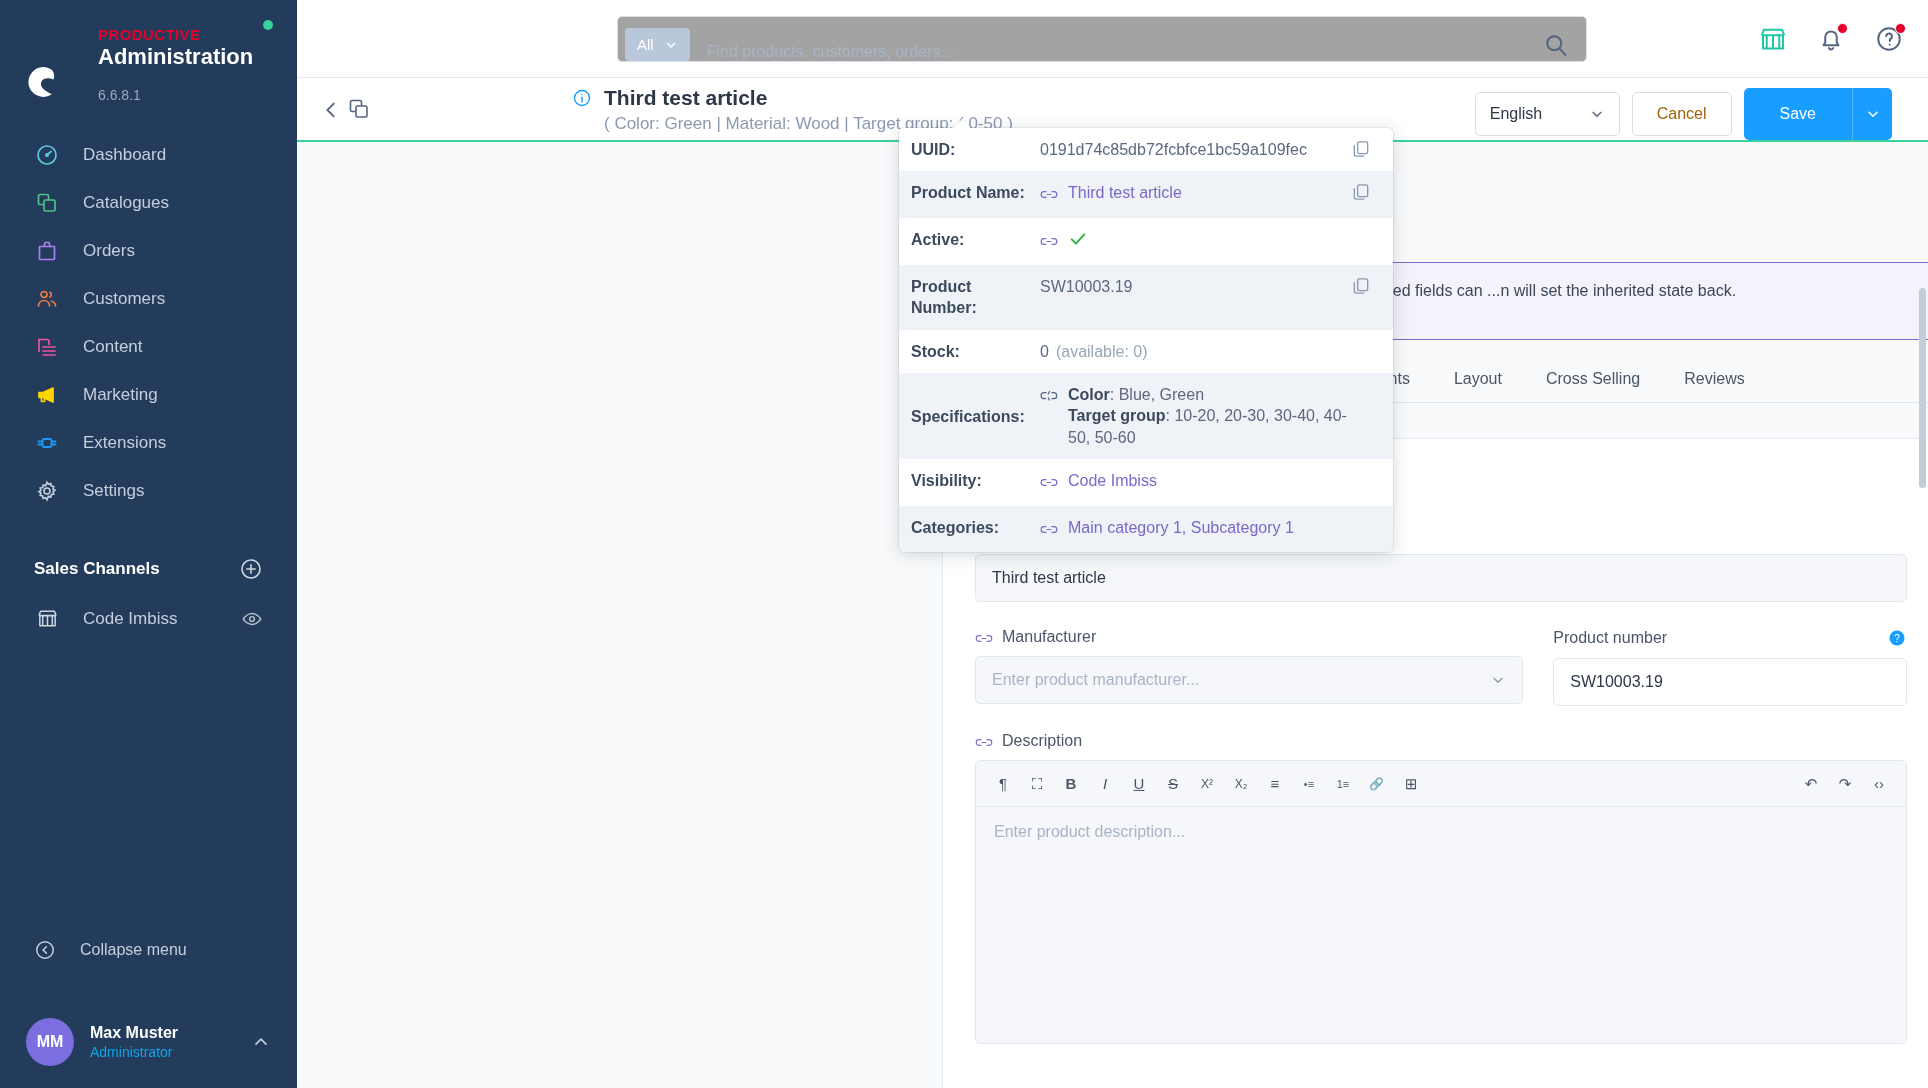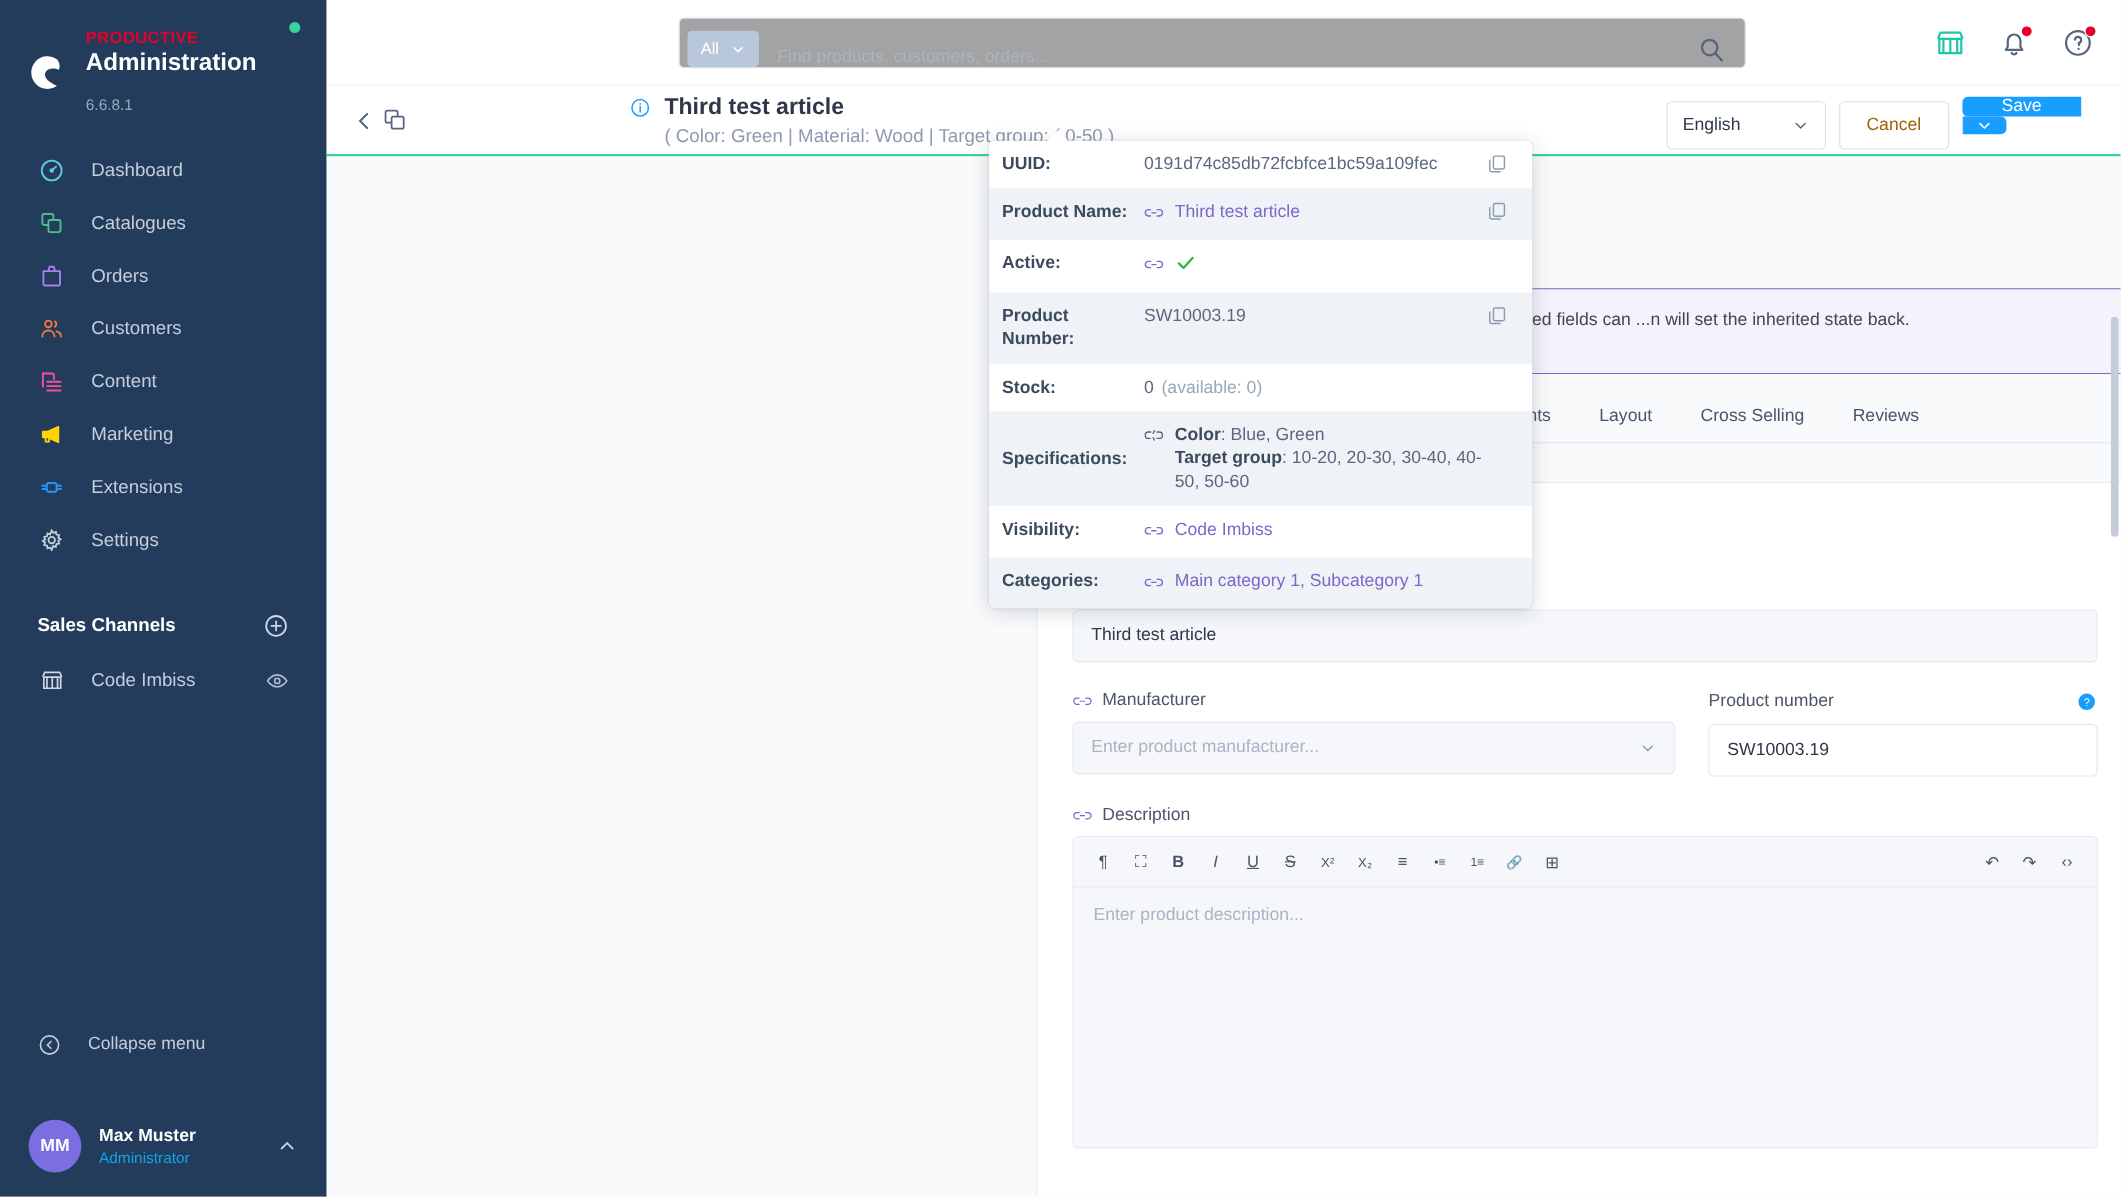--- a/index.html
+++ b/index.html
@@ -10,21 +10,21 @@
     color: #2d3748;
     -webkit-font-smoothing: antialiased;
   }
   .app { position: relative; width: 1928px; height: 1088px; display: flex; }
 
   
   .sidebar {
     width: 297px; height: 1088px; background: #243c5b;
     flex: 0 0 297px; position: relative; color: #cdd6e2;
   }
-  .brand { display: flex; align-items: center; padding: 26px 0 0 22px; position: relative; }
+  .brand { display: flex; align-items: flex-end; padding: 26px 0 0 22px; position: relative; gap: 20px; }
   .brand-logo { width: 42px; height: 42px; flex: 0 0 42px; margin-top: 4px; }
   .brand-text { margin-left: 14px; }
   .brand-kicker {
     color: #e4002b; font-size: 15px; font-weight: bold; letter-spacing: .4px;
     line-height: 1.15;
   }
   .brand-title { color: #ffffff; font-size: 22px; font-weight: bold; line-height: 1.25; }
   .brand-version { color: #9aa8bd; font-size: 14px; margin-top: 16px; }
   .brand-dot {
     position: absolute; left: 263px; top: 20px; width: 10px; height: 10px;
@@ -114,21 +114,21 @@
   .lang-select {
     width: 145px; height: 44px; border: 1px solid #d8dfe8; border-radius: 5px; background: #fff;
     display: flex; align-items: center; justify-content: space-between; padding: 0 14px;
     font-size: 16px; color: #2d3748; cursor: pointer;
   }
   .btn-cancel {
     height: 44px; border: 1px solid #d8dfe8; border-radius: 5px; background: #fff;
     padding: 0 24px; font-size: 16px; color: #a16207; display:flex; align-items:center; cursor: pointer;
     font-family: "Liberation Sans", sans-serif;
   }
-  .btn-save-group { display: flex; height: 52px; flex-direction: column; }
+  .btn-save-group { display: flex; height: 52px; }
   .btn-save {
     background: #189eff; color: #fff; border: 0; border-radius: 5px 0 0 5px;
     padding: 0 36px; font-size: 16px; cursor: pointer; font-family: "Liberation Sans", sans-serif;
   }
   .btn-save-caret {
     background: #189eff; border-left: 1px solid #52b8ff; border-radius: 0 5px 5px 0;
     width: 40px; display: flex; align-items: center; justify-content: center; cursor: pointer;
   }
 
   .green-rule { height: 2px; background: #37d39b; margin-left: 0; }

